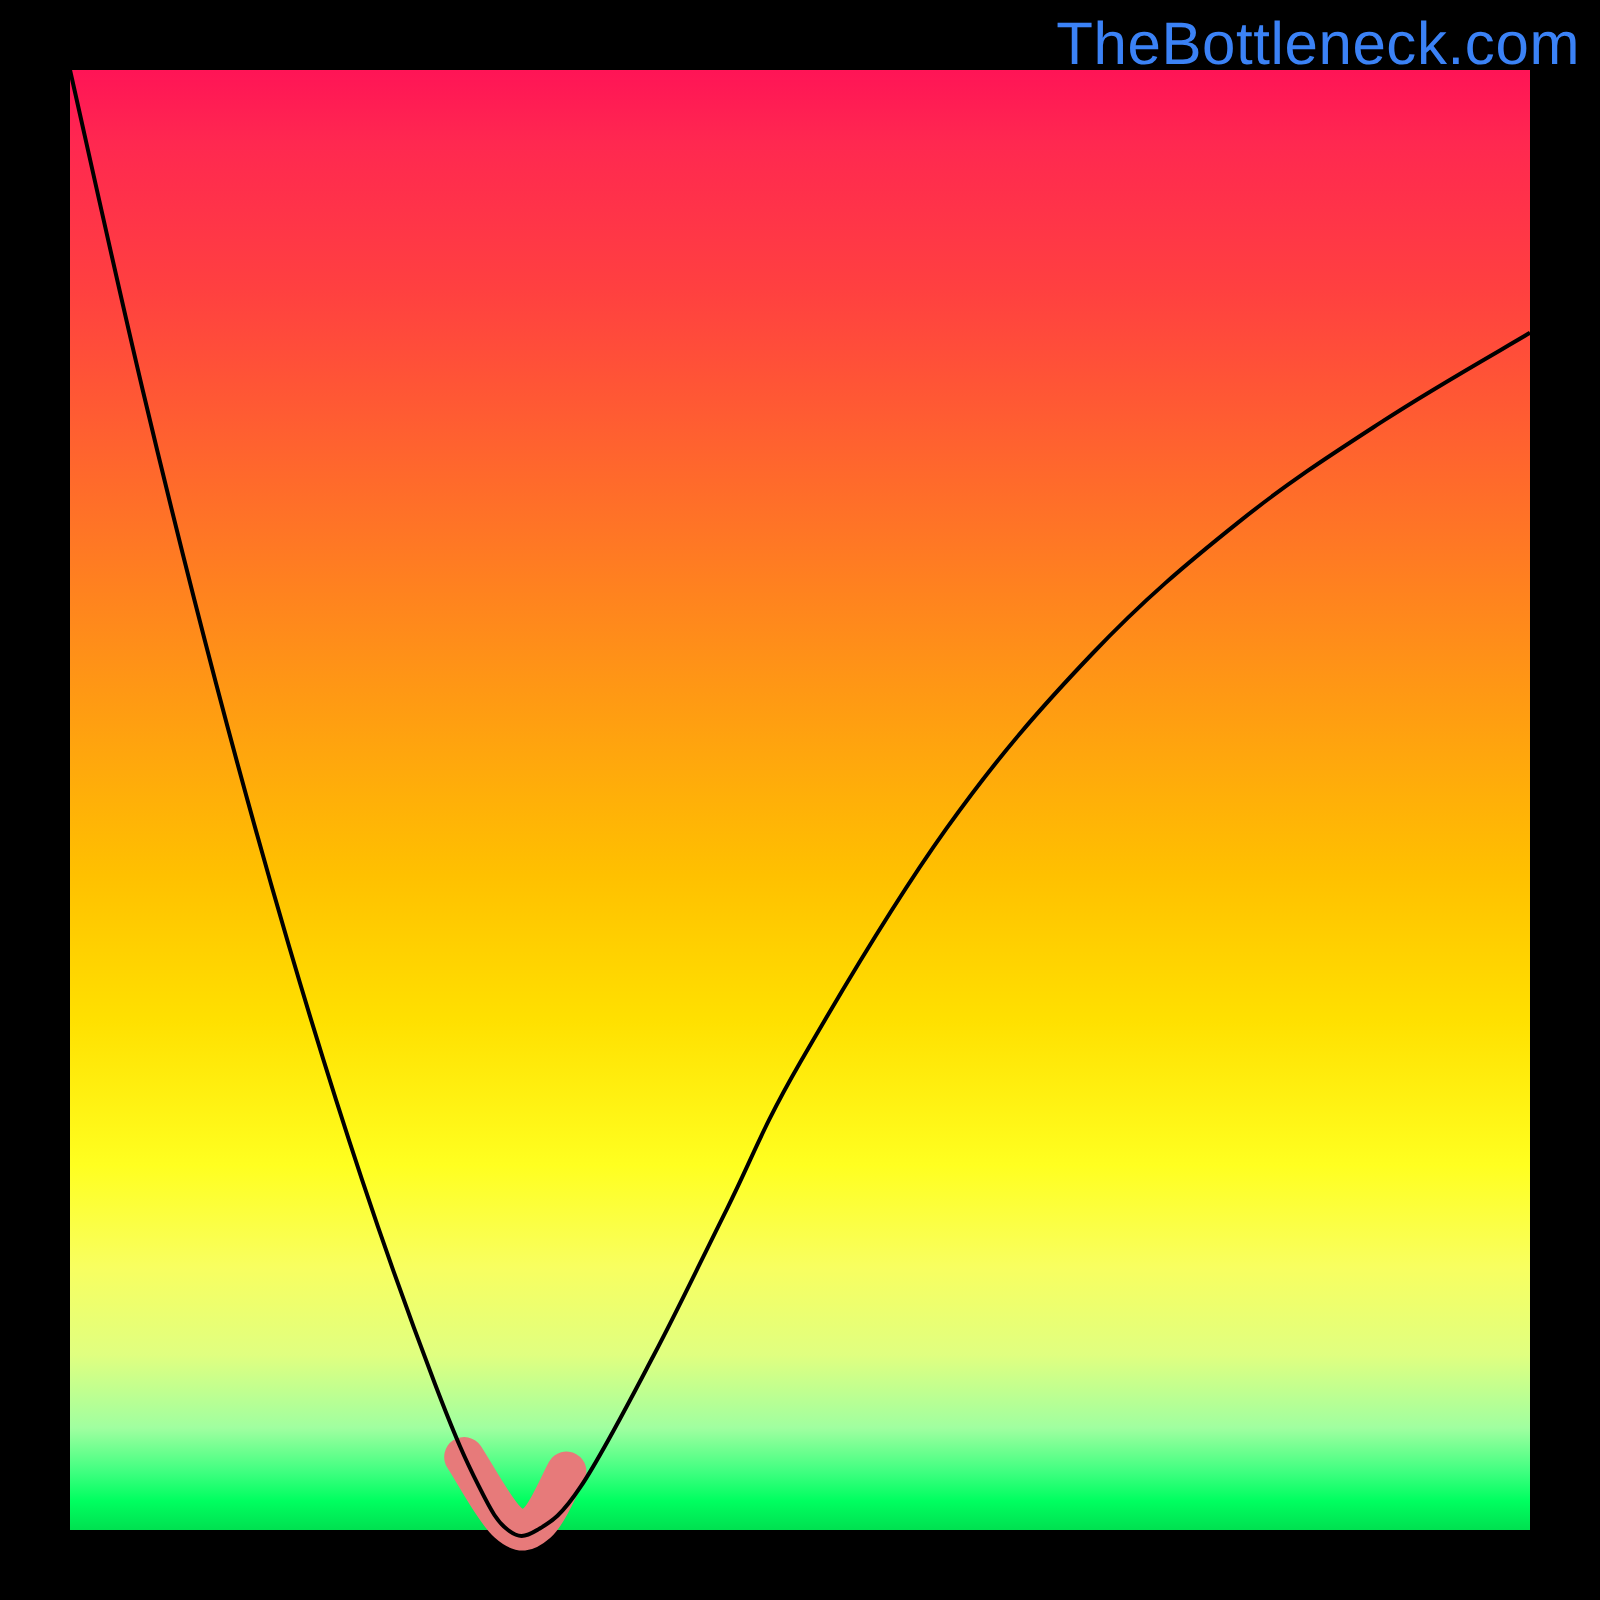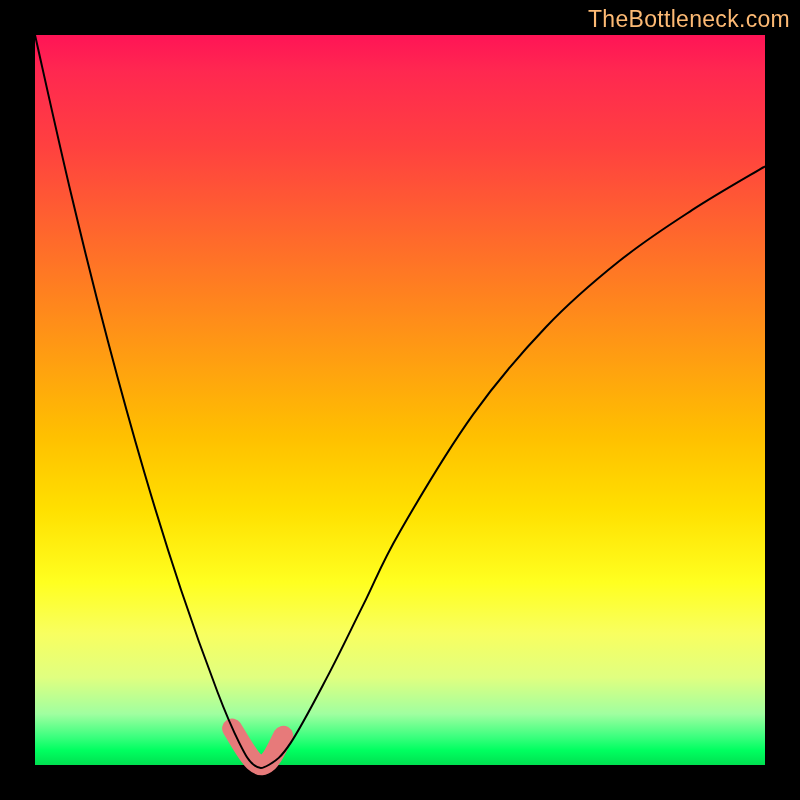--- a/index.html
+++ b/index.html
@@ -8,22 +8,22 @@
     height: 800px;
     background: #000;
     position: relative;
     overflow: hidden;
     font-family: Arial, sans-serif;
   }
   .watermark {
     position: absolute;
     top: 6px;
     right: 10px;
-    color: #fdba74;
-    font-size: 23px;
+    color: #3b82f6;
+    font-size: 30px;
     font-weight: 500;
     z-index: 10;
     letter-spacing: 0.3px;
   }
   .plot-area {
     position: absolute;
     left: 35px;
     top: 35px;
     width: 730px;
     height: 730px;

